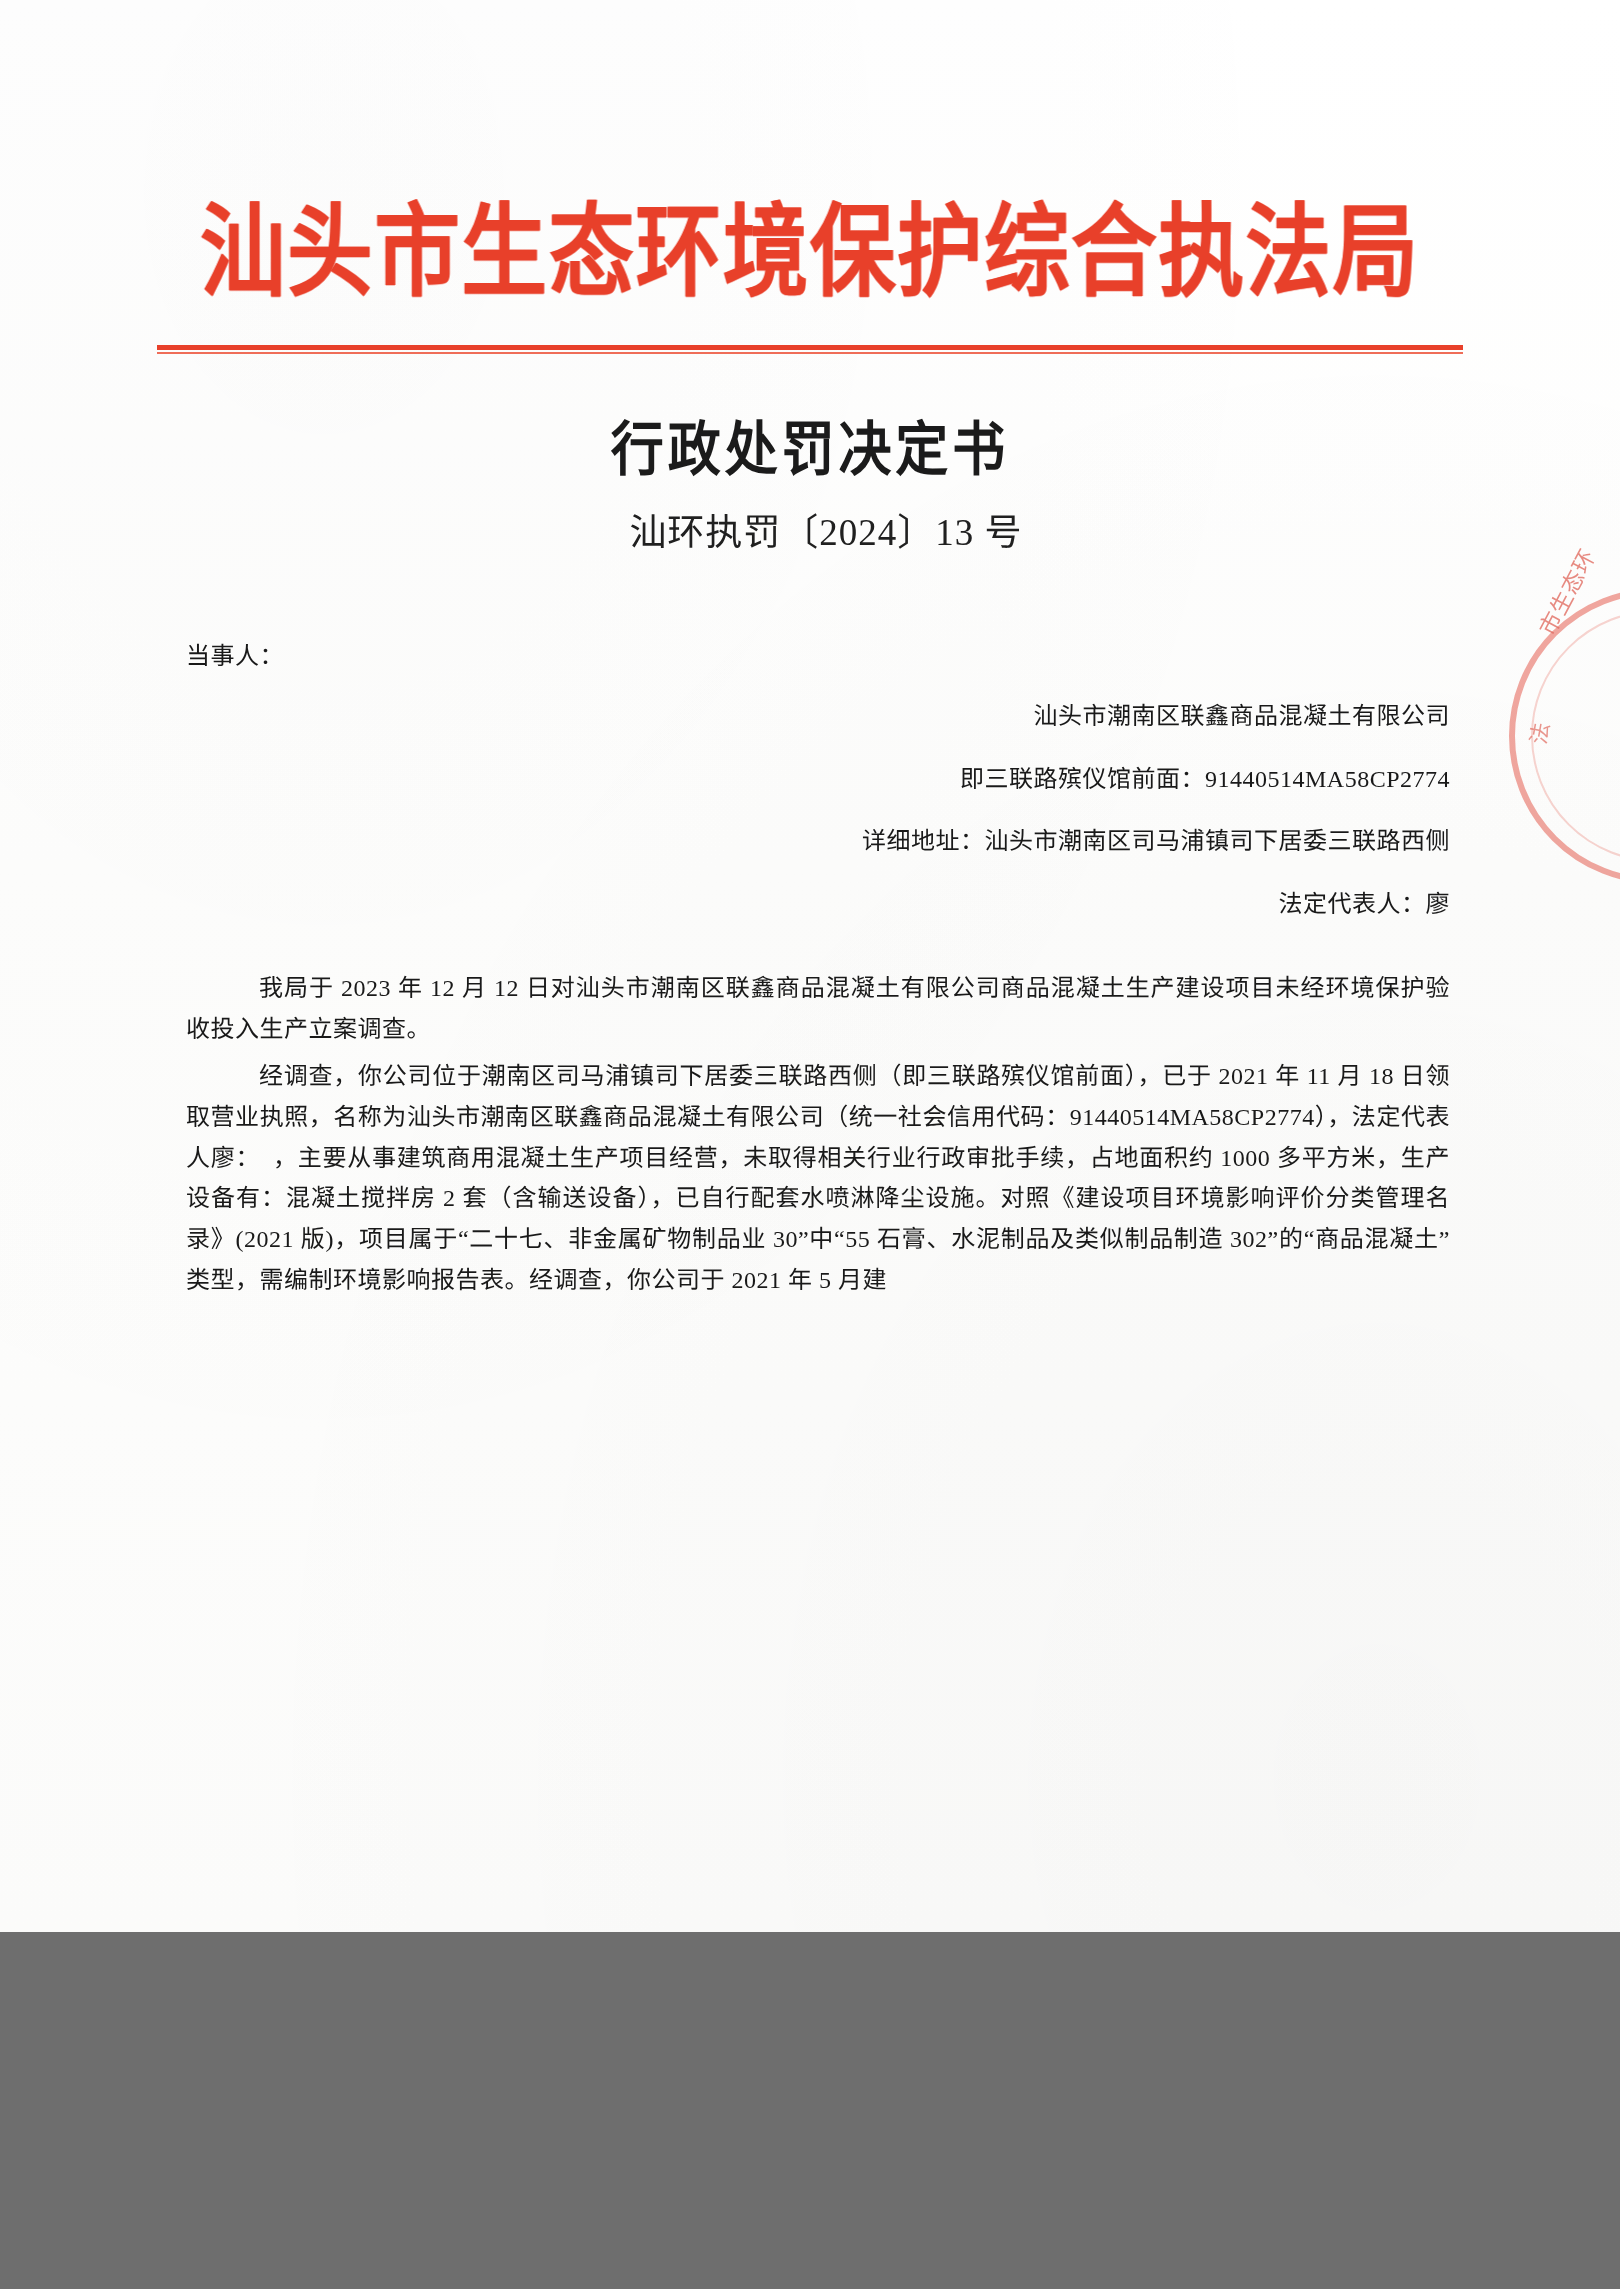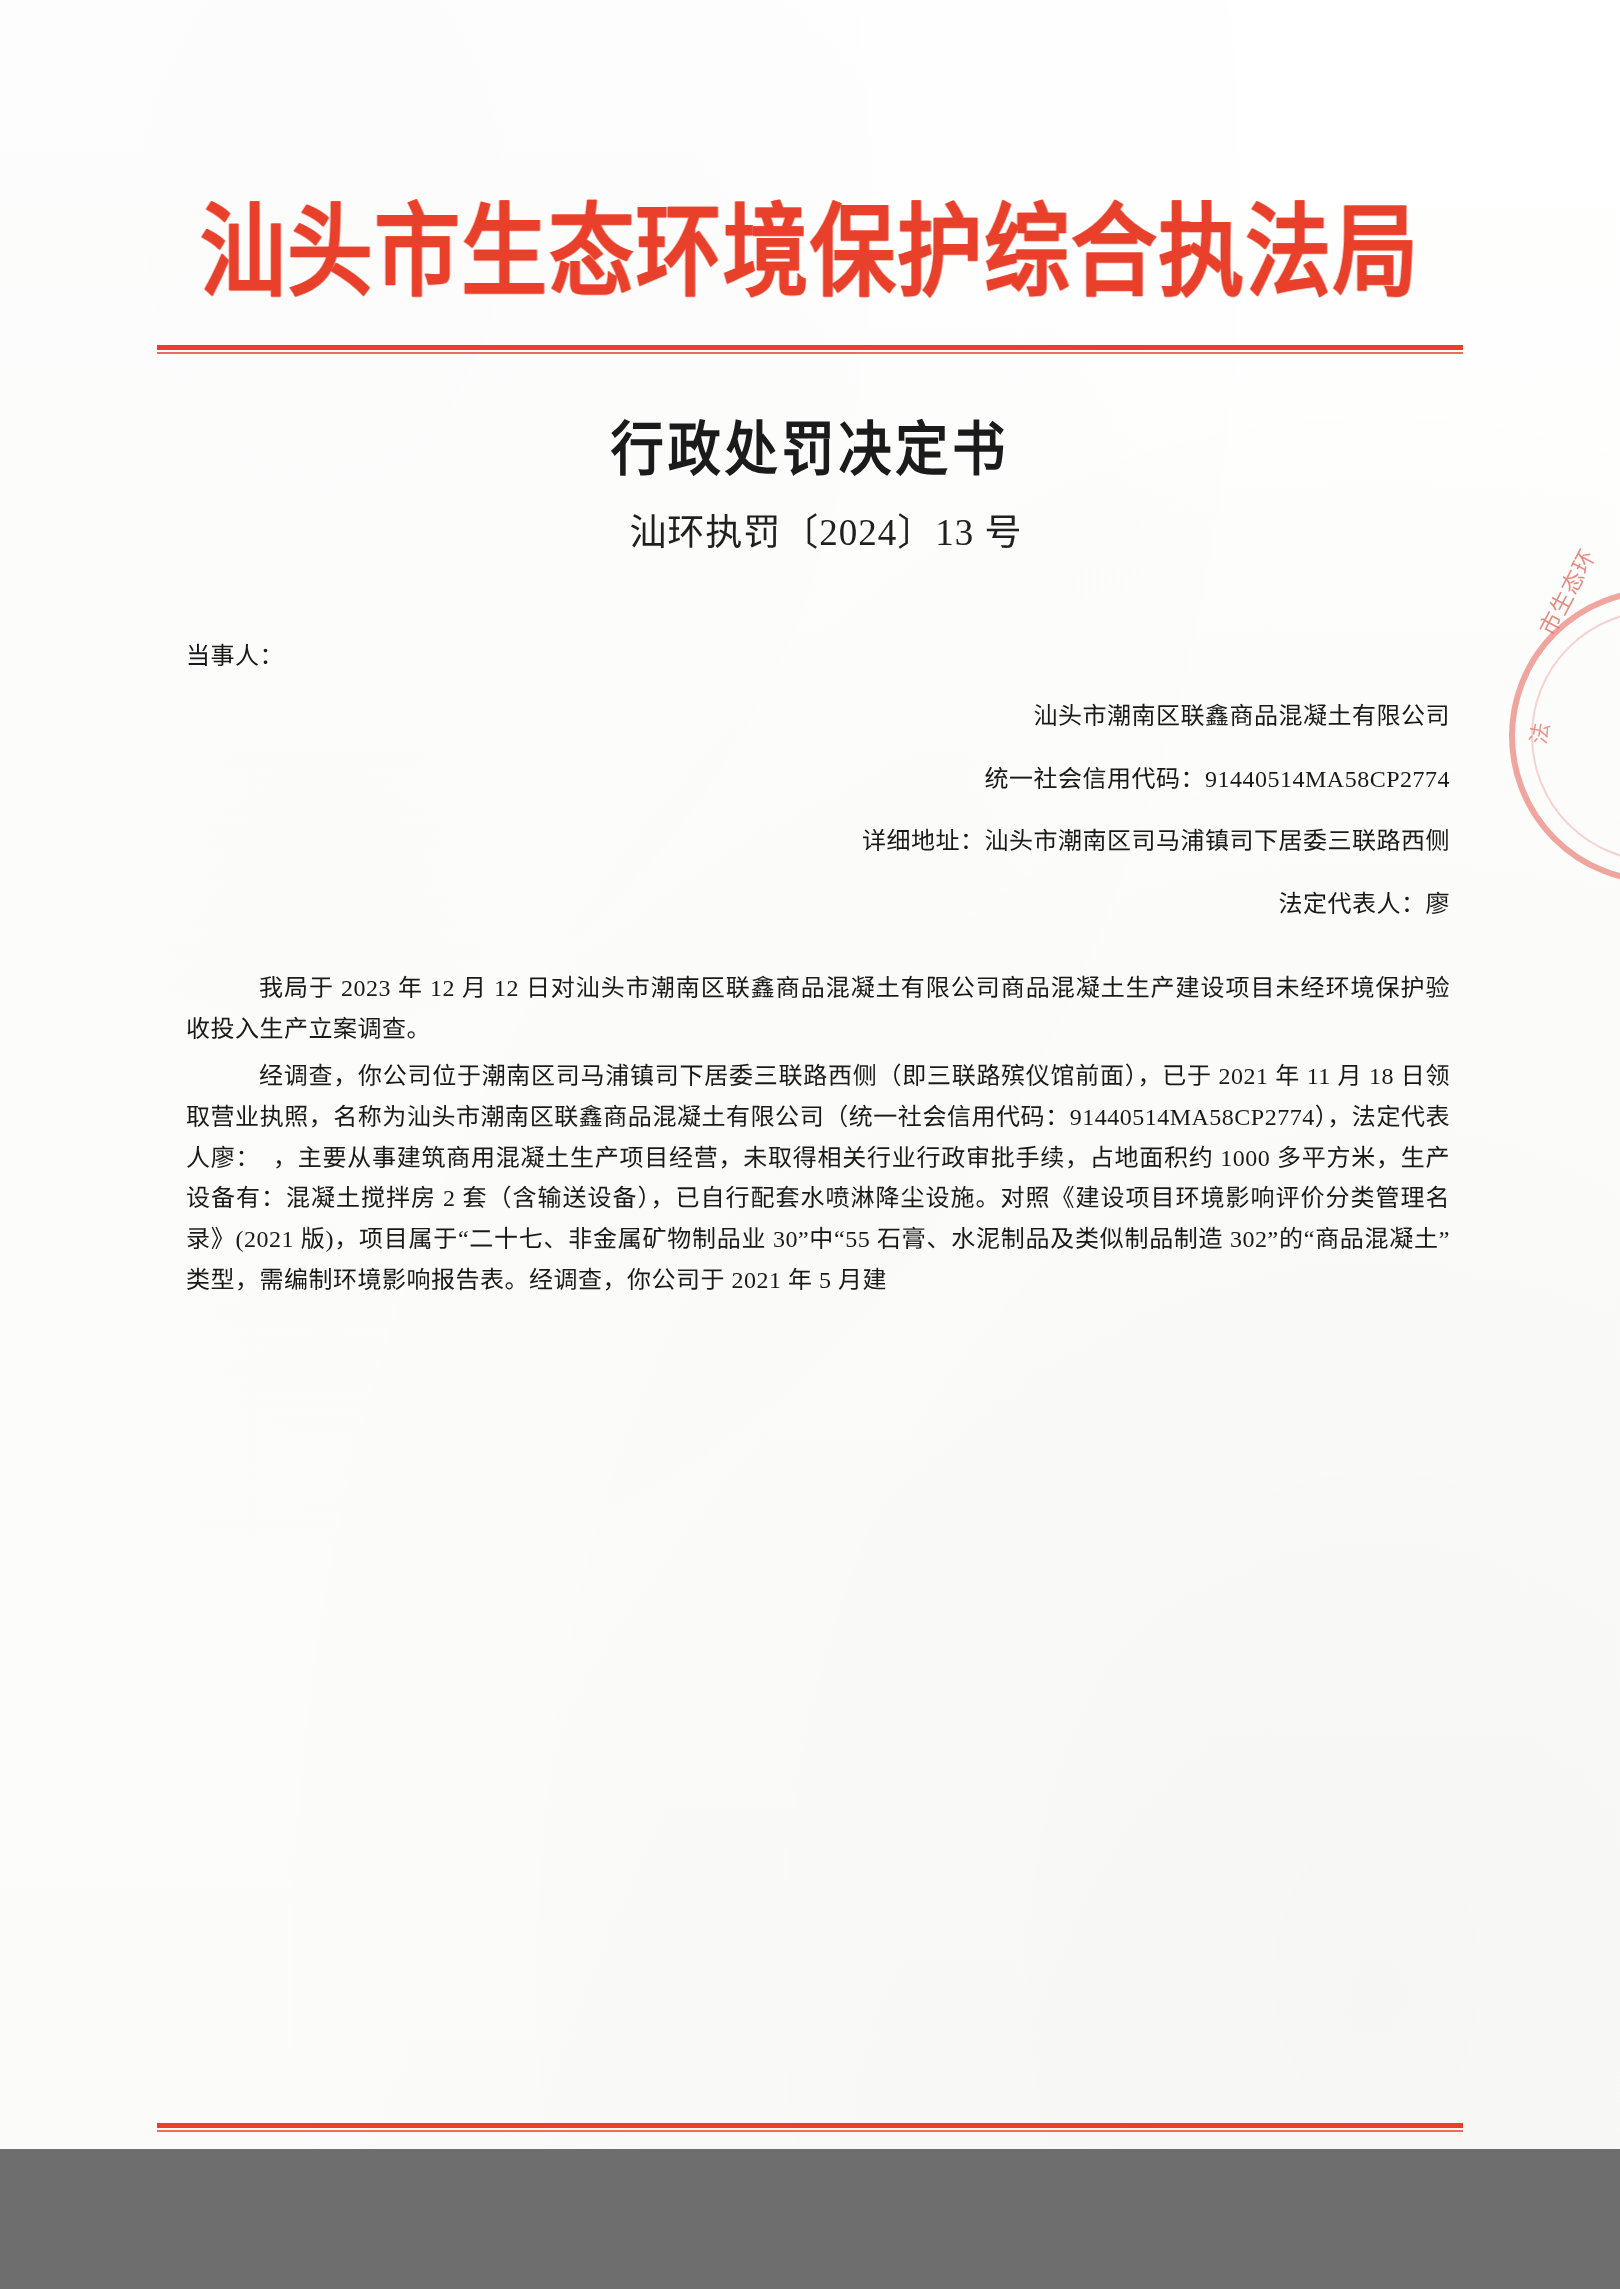--- a/index.html
+++ b/index.html
@@ -4,21 +4,21 @@
 <title>行政处罚决定书</title>
 <style>
   html, body {
     margin: 0;
     padding: 0;
     background: #6e6e6e;
   }
   .page {
     position: relative;
     width: 1620px;
-    height: 2149px;
+    height: 1932px;
     margin: 0 auto;
     background: #ffffff;
     overflow: hidden;
     font-family: "Liberation Serif", "DejaVu Serif", serif;
     box-sizing: border-box;
   }
 
   
   .paper-tone {
     position: absolute;
@@ -210,21 +210,21 @@
     <div class="rule-thick"></div>
     <div class="rule-thin"></div>
   </div>
 
   <div class="doc-title">行政处罚决定书</div>
   <div class="doc-number">汕环执罚〔2024〕13 号</div>
 
   <div class="body-block">
     <p class="party-label">当事人：</p>
     <p class="party-line">汕头市潮南区联鑫商品混凝土有限公司</p>
-    <p class="party-line">统一社会信用代码：91440514MA58CP2774</p>
+    <p class="party-line">即三联路殡仪馆前面：91440514MA58CP2774</p>
     <p class="party-line">详细地址：汕头市潮南区司马浦镇司下居委三联路西侧</p>
     <p class="party-line">法定代表人：廖</p>
 
     <p class="para gap">我局于 2023 年 12 月 12 日对汕头市潮南区联鑫商品混凝土有限公司商品混凝土生产建设项目未经环境保护验收投入生产立案调查。</p>
     <p class="para">经调查，你公司位于潮南区司马浦镇司下居委三联路西侧（即三联路殡仪馆前面），已于 2021 年 11 月 18 日领取营业执照，名称为汕头市潮南区联鑫商品混凝土有限公司（统一社会信用代码：91440514MA58CP2774），法定代表人廖：　，主要从事建筑商用混凝土生产项目经营，未取得相关行业行政审批手续，占地面积约 1000 多平方米，生产设备有：混凝土搅拌房 2 套（含输送设备），已自行配套水喷淋降尘设施。对照《建设项目环境影响评价分类管理名录》(2021 版)，项目属于“二十七、非金属矿物制品业 30”中“55 石膏、水泥制品及类似制品制造 302”的“商品混凝土”类型，需编制环境影响报告表。经调查，你公司于 2021 年 5 月建</p>
   </div>
 
   <div class="seal">
     <div class="seal-inner"></div>
     <div class="seal-text">市生态环</div>

